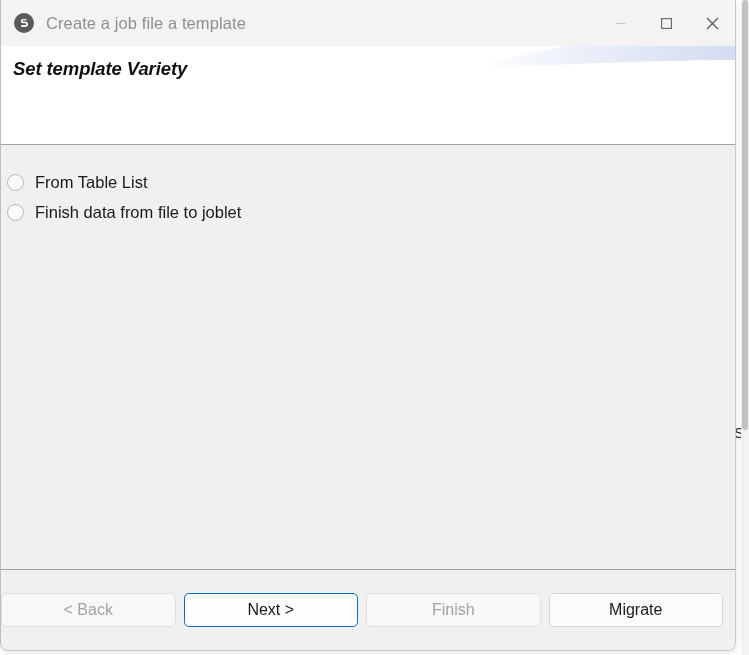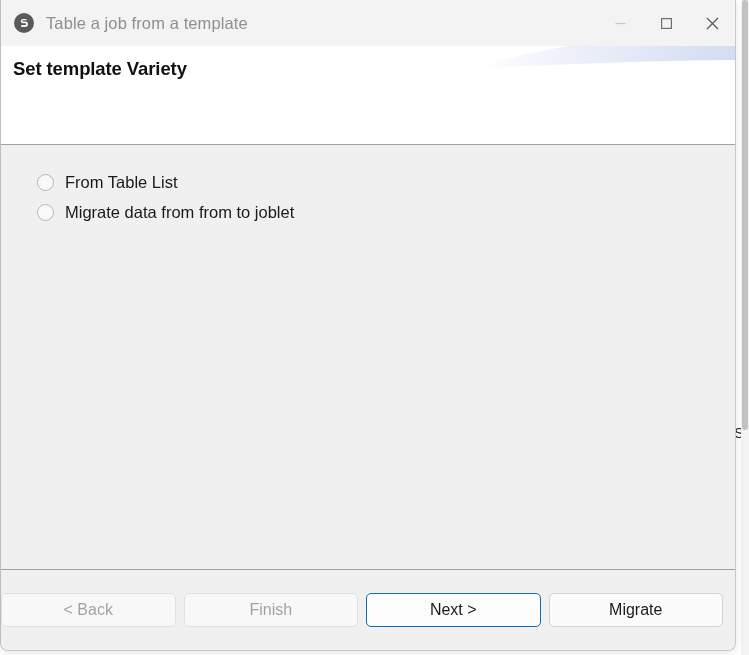--- a/index.html
+++ b/index.html
@@ -132,30 +132,31 @@
   }
   #header-title {
     position: absolute;
     left: 12px;
     top: 12px;
     font-size: 18.5px;
     font-weight: bold;
     color: #111111;
     font-family: "Liberation Sans", sans-serif;
     letter-spacing: -0.1px;
+    font-style: italic;
   }
 
   
   #dialog-body {
     position: relative;
     height: 425px;
     background: #f0f0f0;
     border-bottom: 1px solid #a0a0a0;
     box-sizing: border-box;
-    padding: 22px 0 0 36px;
+    padding: 22px 0 0 6px;
   }
   .radio-row {
     display: flex;
     align-items: center;
     height: 30px;
     cursor: default;
     width: max-content;
   }
   .radio-mark {
     width: 17px;
@@ -238,21 +239,21 @@
 </div>
 
 <div id="dialog-window">
 
   <div id="title-bar">
     <div id="app-icon">
       <svg width="12" height="12" viewBox="0 0 12 12" aria-hidden="true">
         <path d="M8.6 2.1 H4.9 a2.1 2.1 0 0 0 0 4.2 h2.3 a0.9 0.9 0 0 1 0 1.8 H3.2 v1.8 h4.1 a2.7 2.7 0 0 0 0-5.4 H5.1 a0.6 0.6 0 0 1 0-1.2 h3.5 z" fill="#f2f2f2"></path>
       </svg>
     </div>
-    <div id="title-text">Table a job from a template</div>
+    <div id="title-text">Create a job file a template</div>
 
     <div id="window-controls">
       <button class="win-btn" id="btn-minimize">
         <svg width="13" height="13" viewBox="0 0 13 13" fill="none" stroke-width="1.2" aria-hidden="true">
           <line x1="1.5" y1="6.5" x2="11.5" y2="6.5"></line>
         </svg>
       </button>
       <button class="win-btn" id="btn-maximize">
         <svg width="13" height="13" viewBox="0 0 13 13" fill="none" stroke-width="1.2" aria-hidden="true">
           <rect x="1.6" y="1.6" width="9.8" height="9.8"></rect>
@@ -287,26 +288,26 @@
       <span class="radio-mark">
         <span class="radio-dot"></span>
       </span>
       <span class="radio-label">From Table List</span>
     </div>
 
     <div class="radio-row">
       <span class="radio-mark">
         <span class="radio-dot"></span>
       </span>
-      <span class="radio-label">Migrate data from from to joblet</span>
+      <span class="radio-label">Finish data from file to joblet</span>
     </div>
 
 
   </div>
 
   <div id="dialog-footer">
     <button class="dlg-btn disabled">&lt; Back</button>
+    <button class="dlg-btn default-btn">Next &gt;</button>
     <button class="dlg-btn disabled">Finish</button>
-    <button class="dlg-btn default-btn">Next &gt;</button>
     <button class="dlg-btn">Migrate</button>
   </div>
 
 </div>
 
 </body></html>

